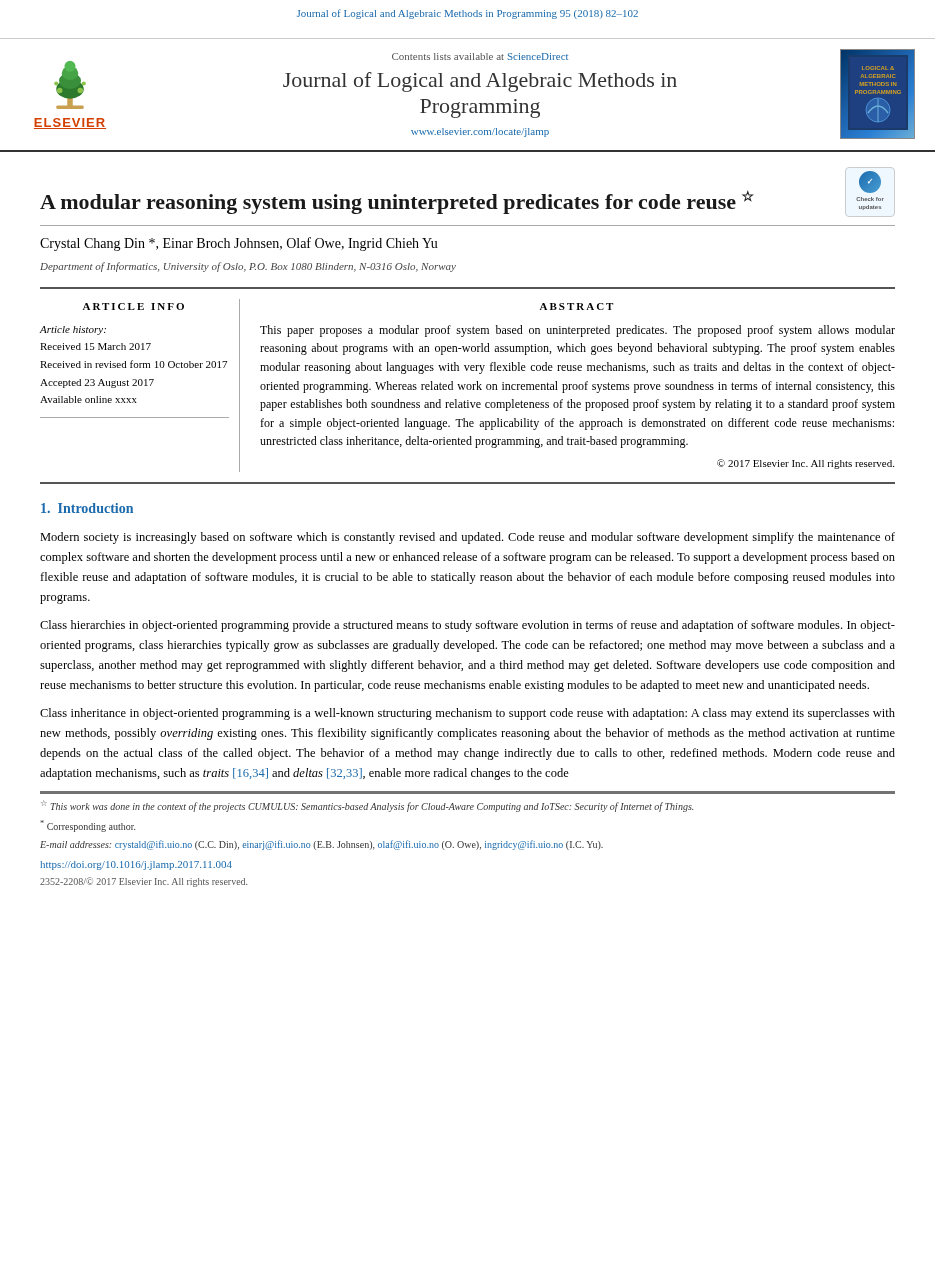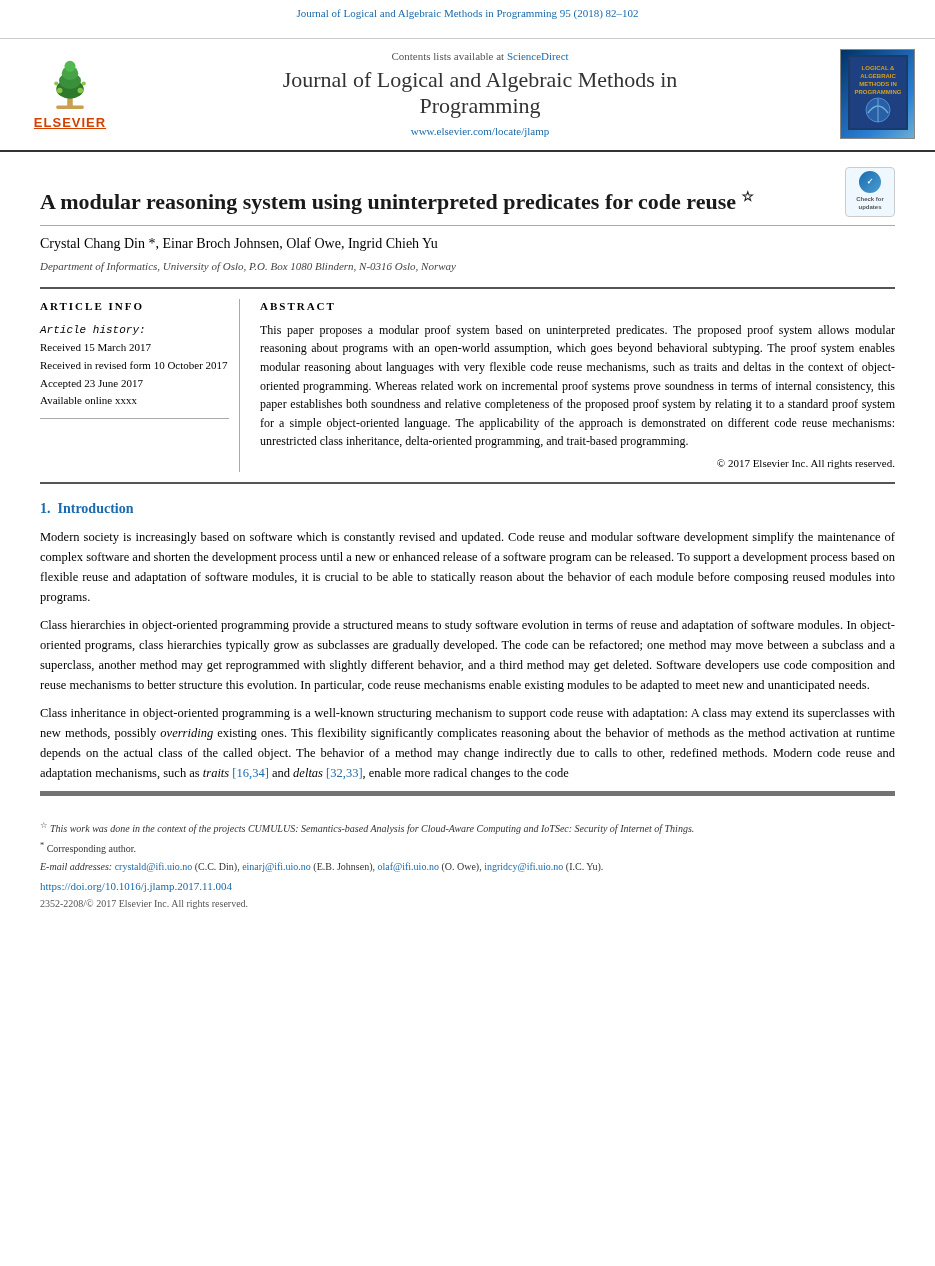--- a/index.html
+++ b/index.html
@@ -183,24 +183,25 @@
     .col-abstract { flex: 1; }
 
     
     .section-heading {
       font-size: 11px;
       font-weight: bold;
       letter-spacing: 2px;
       text-transform: uppercase;
       margin-bottom: 6px;
       color: #000;
+      text-align: center;
     }
 
     .article-history { font-size: 11px; line-height: 1.6; }
-    .article-history .label { font-style: italic; font-family: Liberation Mono, monospace; }
+    .article-history .label { font-style: italic; }
 
     .keywords { font-size: 11px; line-height: 1.7; }
     .keywords .kw-label { font-style: italic; }
 
     .abstract-text {
       font-size: 12px;
       line-height: 1.55;
       text-align: justify;
     }
     .abstract-text .copyright {
@@ -221,22 +222,22 @@
       font-size: 12.5px;
       line-height: 1.6;
       text-align: justify;
       margin-bottom: 8px;
     }
     .body-text .italic { font-style: italic; }
     .body-text a { color: #1a6aad; text-decoration: none; }
 
     
     .bottom-section {
-      border-top: 5px solid #737373;
-      padding-top: 24px;
+      border-top: 3px solid #737373;
+      padding-top: 4px;
     }
     .footnote {
       font-size: 10px;
       line-height: 1.5;
       color: #333;
       margin-bottom: 3px;
     }
     .footnote .italic { font-style: italic; }
     .footnote a { color: #1a6aad; text-decoration: none; }
     .doi-text {
@@ -341,21 +342,21 @@
 
   <div class="two-col">
 
     <div class="col-info">
       <div class="section-heading">ARTICLE INFO</div>
 
       <div class="article-history">
         <div><span class="label">Article history:</span></div>
         <div>Received 15 March 2017</div>
         <div>Received in revised form 10 October 2017</div>
-        <div>Accepted 23 June 2017</div>
+        <div>Accepted 23 August 2017</div>
         <div>Available online xxxx</div>
       </div>
 
       <hr class="divider">
 
     </div>
 
     <div class="col-abstract">
       <div class="section-heading">ABSTRACT</div>
       <div class="abstract-text">

